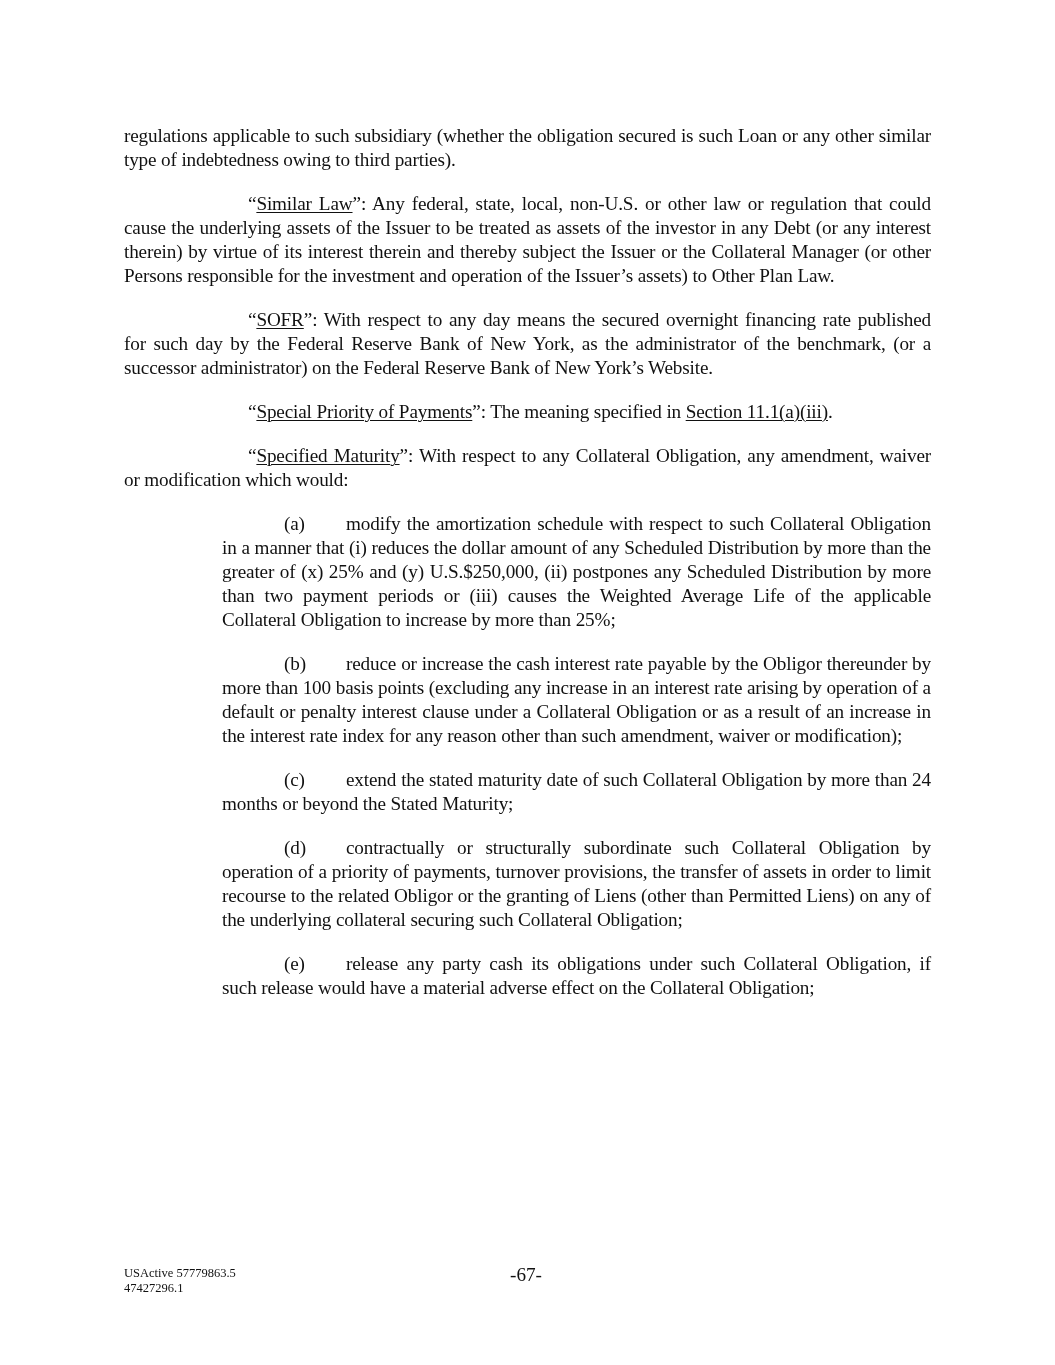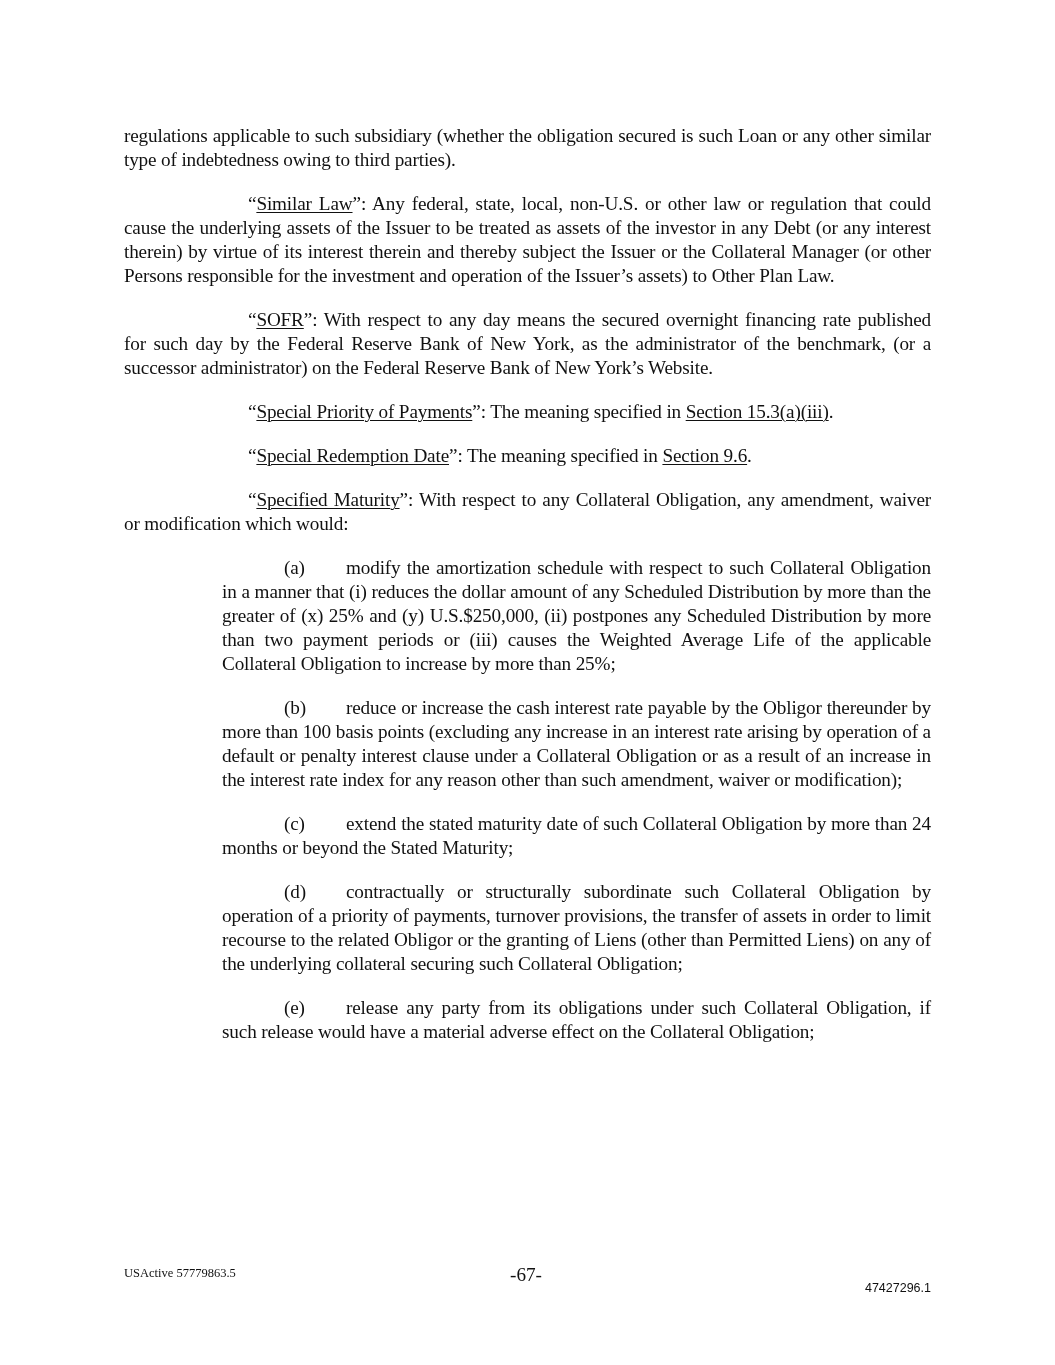--- a/index.html
+++ b/index.html
@@ -36,24 +36,23 @@
       left: 124px;
       top: 1266px;
       width: 807px;
     }
     .footer-doc {
       font-family: Liberation Serif, serif;
       font-size: 12.5px;
       line-height: 15px;
     }
     .footer-id {
-      font-family: Liberation Sans, sans-serif;
+      font-family: Liberation Serif, serif;
       font-size: 12.5px;
       line-height: 15px;
-      text-align: right;
     }
     .page-num {
       position: absolute;
       left: 386px;
       top: -2px;
       font-size: 19.2px;
       font-family: "Liberation Serif", "DejaVu Serif", serif;
       text-align: right;
     }
   </style>
@@ -61,37 +60,36 @@
 <body>
 
 <div class="page">
 
   <p class="p">regulations applicable to such subsidiary (whether the obligation secured is such Loan or any other similar type of indebtedness owing to third parties).</p>
 
   <p class="p indent"><span>“</span><span class="term">Similar Law</span><span>”:  </span><span>Any federal, state, local, non-U.S. or other law or regulation that could cause the underlying assets of the Issuer to be treated as assets of the investor in any Debt (or any interest therein) by virtue of its interest therein and thereby subject the Issuer or the Collateral Manager (or other Persons responsible for the investment and operation of the Issuer’s assets) to Other Plan Law.</span></p>
 
   <p class="p indent"><span>“</span><span class="term">SOFR</span><span>”:  </span><span>With respect to any day means the secured overnight financing rate published for such day by the Federal Reserve Bank of New York, as the administrator of the benchmark, (or a successor administrator) on the Federal Reserve Bank of New York’s Website.</span></p>
 
-  <p class="p indent"><span>“</span><span class="term">Special Priority of Payments</span><span>”:  </span><span>The meaning specified in </span><span class="xref">Section 15.3(a)(iii)</span><span>.</span></p>
+  <p class="p indent"><span>“</span><span class="term">Special Priority of Payments</span><span>”:  </span><span>The meaning specified in </span><span class="xref">Section 11.1(a)(iii)</span><span>.</span></p>
 
 
 
-  <p class="p indent"><span>“</span><span class="term">Special Redemption Date</span><span>”:  </span><span>The meaning specified in </span><span class="xref">Section 9.6</span><span>.</span></p>
 
   <p class="p indent"><span>“</span><span class="term">Specified Maturity</span><span>”:  </span><span>With respect to any Collateral Obligation, any amendment, waiver or modification which would:</span></p>
 
   <p class="p sub"><span class="lbl">(a)</span><span>modify the amortization schedule with respect to such Collateral Obligation in a manner that (i) reduces the dollar amount of any Scheduled Distribution by more than the greater of (x) 25% and (y) U.S.$250,000, (ii) postpones any Scheduled Distribution by more than two payment periods or (iii) causes the Weighted Average Life of the applicable Collateral Obligation to increase by more than 25%;</span></p>
 
   <p class="p sub"><span class="lbl">(b)</span><span>reduce or increase the cash interest rate payable by the Obligor thereunder by more than 100 basis points (excluding any increase in an interest rate arising by operation of a default or penalty interest clause under a Collateral Obligation or as a result of an increase in the interest rate index for any reason other than such amendment, waiver or modification);</span></p>
 
   <p class="p sub"><span class="lbl">(c)</span><span>extend the stated maturity date of such Collateral Obligation by more than 24 months or beyond the Stated Maturity;</span></p>
 
   <p class="p sub"><span class="lbl">(d)</span><span>contractually or structurally subordinate such Collateral Obligation by operation of a priority of payments, turnover provisions, the transfer of assets in order to limit recourse to the related Obligor or the granting of Liens (other than Permitted Liens) on any of the underlying collateral securing such Collateral Obligation;</span></p>
 
-  <p class="p sub"><span class="lbl">(e)</span><span>release any party from its obligations under such Collateral Obligation, if such release would have a material adverse effect on the Collateral Obligation;</span></p>
+  <p class="p sub"><span class="lbl">(e)</span><span>release any party cash its obligations under such Collateral Obligation, if such release would have a material adverse effect on the Collateral Obligation;</span></p>
 
 </div>
 
 <div class="footer">
   <div class="footer-doc">USActive 57779863.5</div>
   <div class="footer-id">47427296.1</div>
   <div class="page-num">-67-</div>
 </div>
 
 </body></html>

